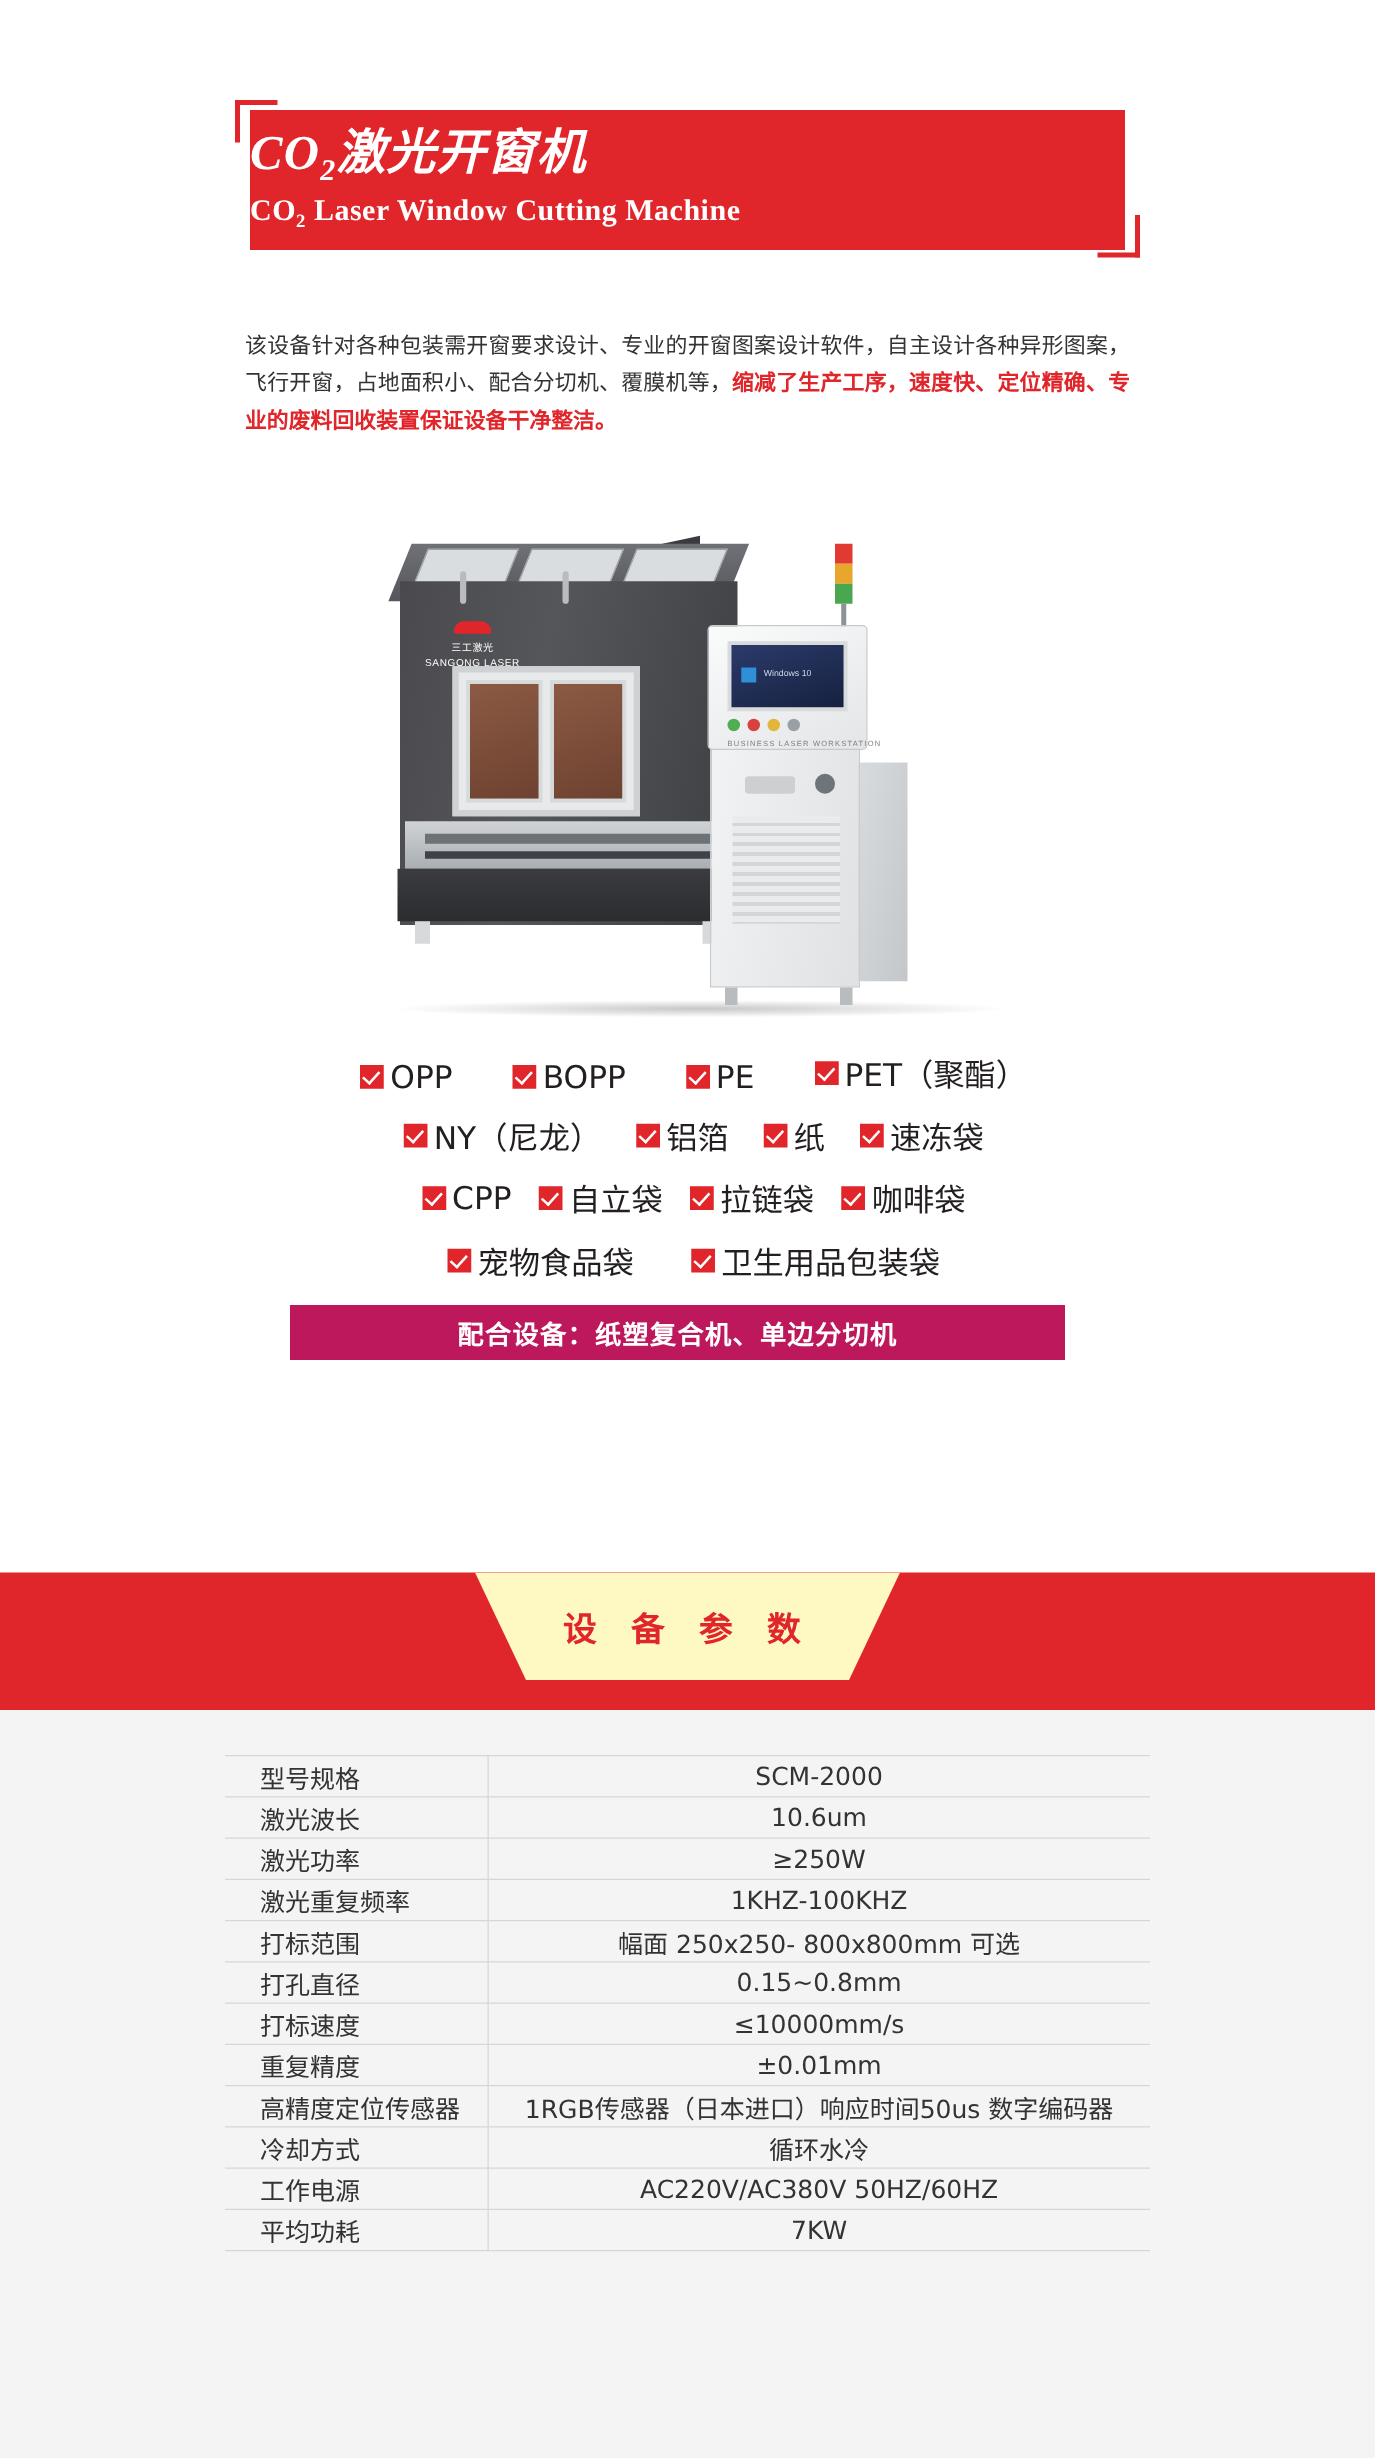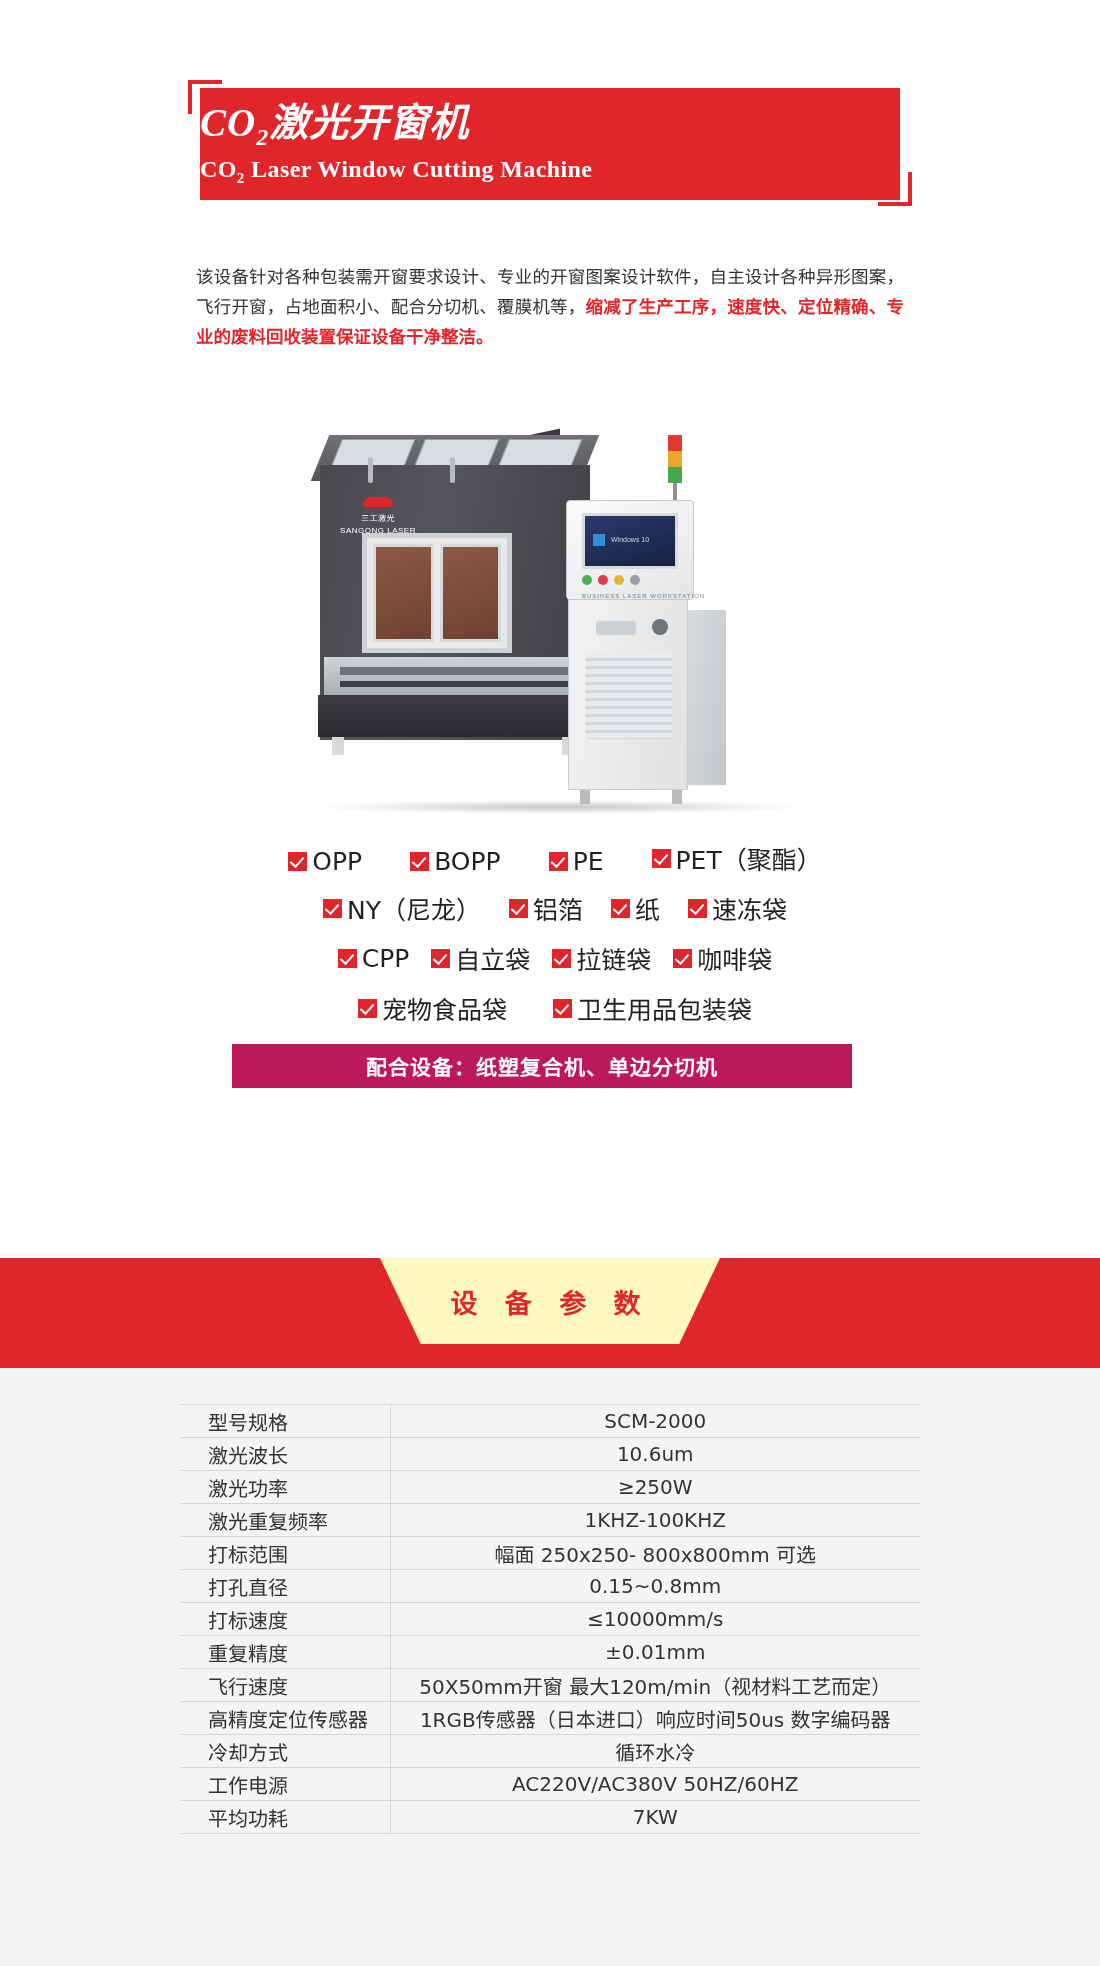--- a/index.html
+++ b/index.html
@@ -396,24 +396,20 @@
       </tr>
     <tr>
         <td class="k">打标速度</td>
         <td class="v">≤10000mm/s</td>
       </tr>
     <tr>
         <td class="k">重复精度</td>
         <td class="v">±0.01mm</td>
       </tr>
     <tr>
-        <td class="k">飞行速度</td>
-        <td class="v">50X50mm开窗 最大120m/min（视材料工艺而定）</td>
-      </tr>
-    <tr>
         <td class="k">高精度定位传感器</td>
         <td class="v">1RGB传感器（日本进口）响应时间50us 数字编码器</td>
       </tr>
     <tr>
         <td class="k">冷却方式</td>
         <td class="v">循环水冷</td>
       </tr>
     <tr>
         <td class="k">工作电源</td>
         <td class="v">AC220V/AC380V   50HZ/60HZ</td>

